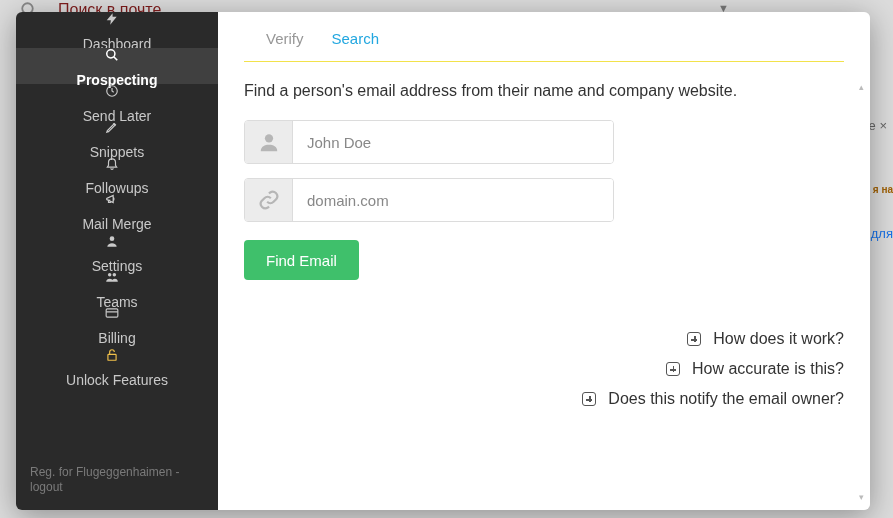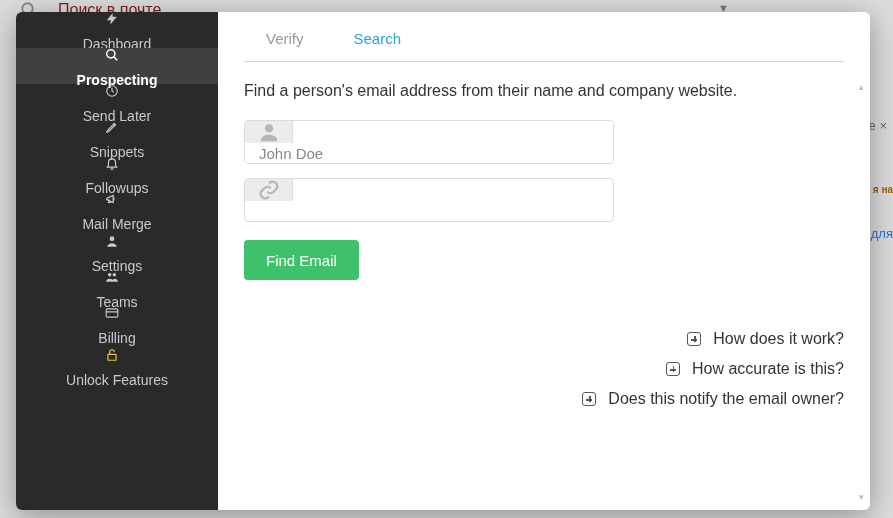--- a/index.html
+++ b/index.html
@@ -20,28 +20,28 @@
   
   .sidebar { width: 202px; background: #2a2a2a; color: #c9c9c9; display: flex; flex-direction: column; font-size: 14px; }
   .side-item { display: flex; align-items: center; height: 36px; padding: 0 14px; cursor: pointer; flex-direction: column; }
   .side-item.active { background: #404040; color: #fff; font-weight: bold; }
   .side-icon { width: 24px; text-align: left; flex: 0 0 24px; font-size: 13px; }
   .side-item.unlock .side-icon { color: #f0c04a; }
   .side-footer { margin-top: auto; padding: 10px 14px 14px 14px; font-size: 12px; color: #7a7a7a; line-height: 1.3; }
 
   
   .main { flex: 1; background: #fff; position: relative; padding: 18px 26px 10px 26px; }
-  .tabs { display: flex; gap: 50px; font-size: 15px; margin-bottom: 14px; padding-left: 22px; }
+  .tabs { display: flex; gap: 28px; font-size: 15px; margin-bottom: 14px; padding-left: 22px; }
   .tab { color: #979797; cursor: pointer; }
   .tab.active { color: #22a7e0; }
   .yellow-line { height: 1px; background: #f2e24b; margin-bottom: 20px; }
 
   .desc { color: #333; font-size: 16px; margin-bottom: 20px; }
 
-  .field { display: flex; width: 370px; height: 44px; border: 1px solid #dcdcdc; border-radius: 4px; margin-bottom: 14px; overflow: hidden; flex-direction: column; }
+  .field { display: flex; width: 370px; height: 44px; border: 1px solid #dcdcdc; border-radius: 4px; margin-bottom: 14px; overflow: hidden; }
   .field .addon { width: 48px; background: #ececec; display: flex; align-items: center; justify-content: center; color: #b6b6b6; font-size: 20px; border-right: 1px solid #dcdcdc; }
   .field input { flex: 1; border: none; outline: none; padding: 0 14px; font-size: 15px; color: #333; }
   .field input::placeholder { color: #888; }
 
   .find-btn { background: #3fc06b; color: #fff; border: none; border-radius: 4px; height: 40px; padding: 0 22px; font-size: 15px; cursor: pointer; margin-top: 4px; }
 
   .faq { margin-top: 44px; }
   .faq-item { display: flex; align-items: center; font-size: 16px; color: #333; padding: 6px 0; cursor: pointer; justify-content: flex-end; }
   .faq-icon { width: 14px; height: 14px; border: 1.5px solid #555; border-radius: 3px; margin-right: 12px; position: relative; flex: 0 0 14px; }
   .faq-icon::before, .faq-icon::after { content: ""; position: absolute; background: #555; }
@@ -154,20 +154,21 @@
     </div>
     <div class="side-item unlock" style="margin-top:6px">
       <span class="side-icon">
         <svg width="14" height="14" viewBox="0 0 24 24" fill="none" stroke="#f0c04a" stroke-width="2">
             <rect x="5" y="11" width="14" height="10" rx="1"></rect>
             <path d="M8 11V7a4 4 0 018 0"></path>
           </svg>
       </span>
       <span>Unlock Features</span>
     </div>
+    <div class="side-footer">Reg. for Flugeggenhaimen - logout</div>
   </nav>
 
   <section class="main">
     <div class="tabs">
       <div class="tab">Verify</div>
       <div class="tab active">Search</div>
     </div>
     <div class="yellow-line"></div>
 
     <p class="desc">Find a person's email address from their name and company website.</p>
@@ -182,20 +183,21 @@
       <input type="text" placeholder="John Doe" style="">
     </div>
 
     <div class="field">
       <div class="addon">
         <svg width="22" height="22" viewBox="0 0 24 24" fill="none" stroke="#b6b6b6" stroke-width="2.4">
             <path d="M10 14a5 5 0 007 0l3-3a5 5 0 00-7-7l-1 1"></path>
             <path d="M14 10a5 5 0 00-7 0l-3 3a5 5 0 007 7l1-1"></path>
           </svg>
       </div>
+      <input type="text" placeholder="domain.com" style="">
     </div>
 
     <button class="find-btn">Find Email</button>
 
     <div class="faq">
       <div class="faq-item">
         <span class="faq-icon"></span>
         <span>How does it work?</span>
       </div>
       <div class="faq-item">

